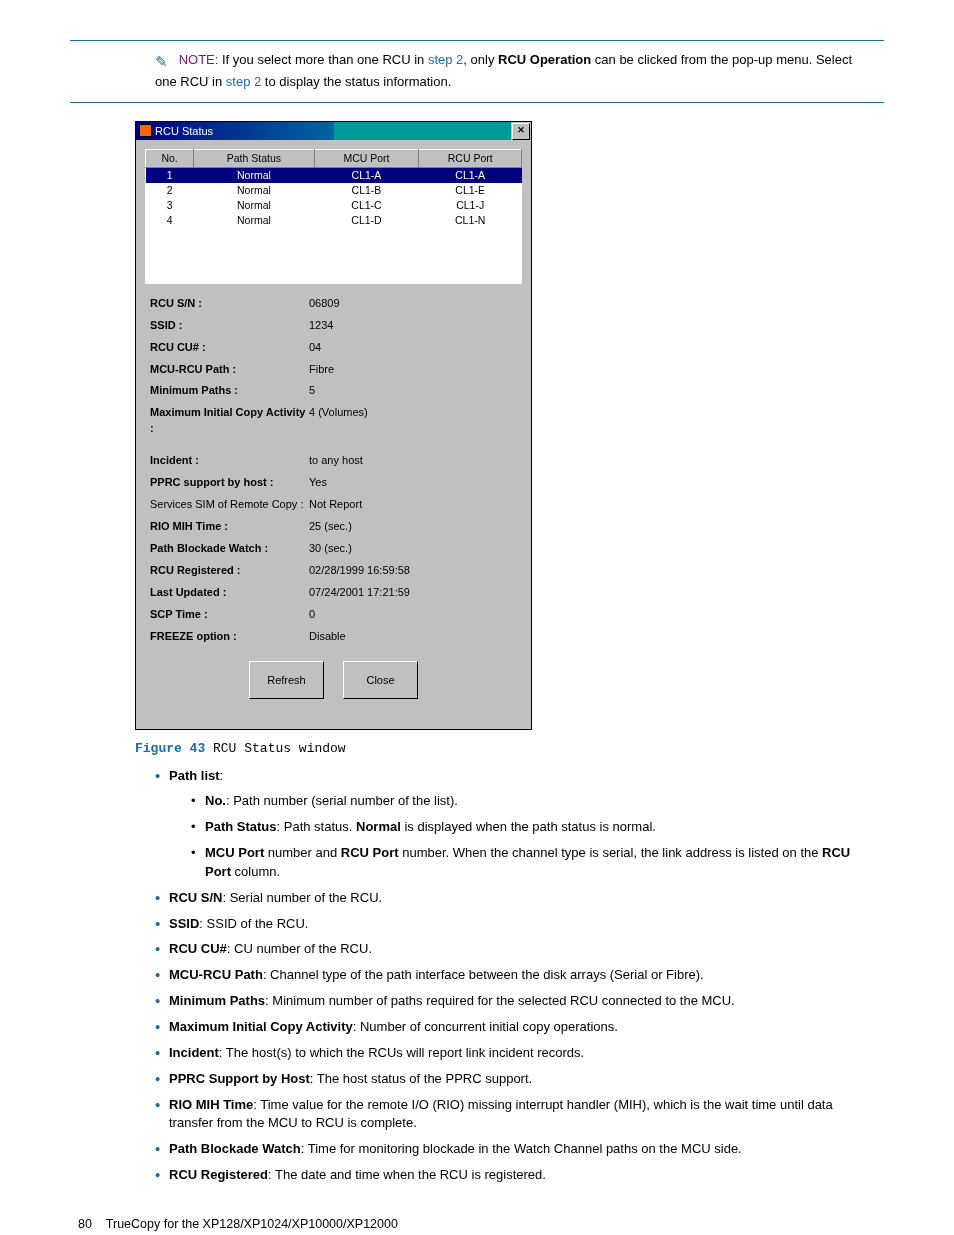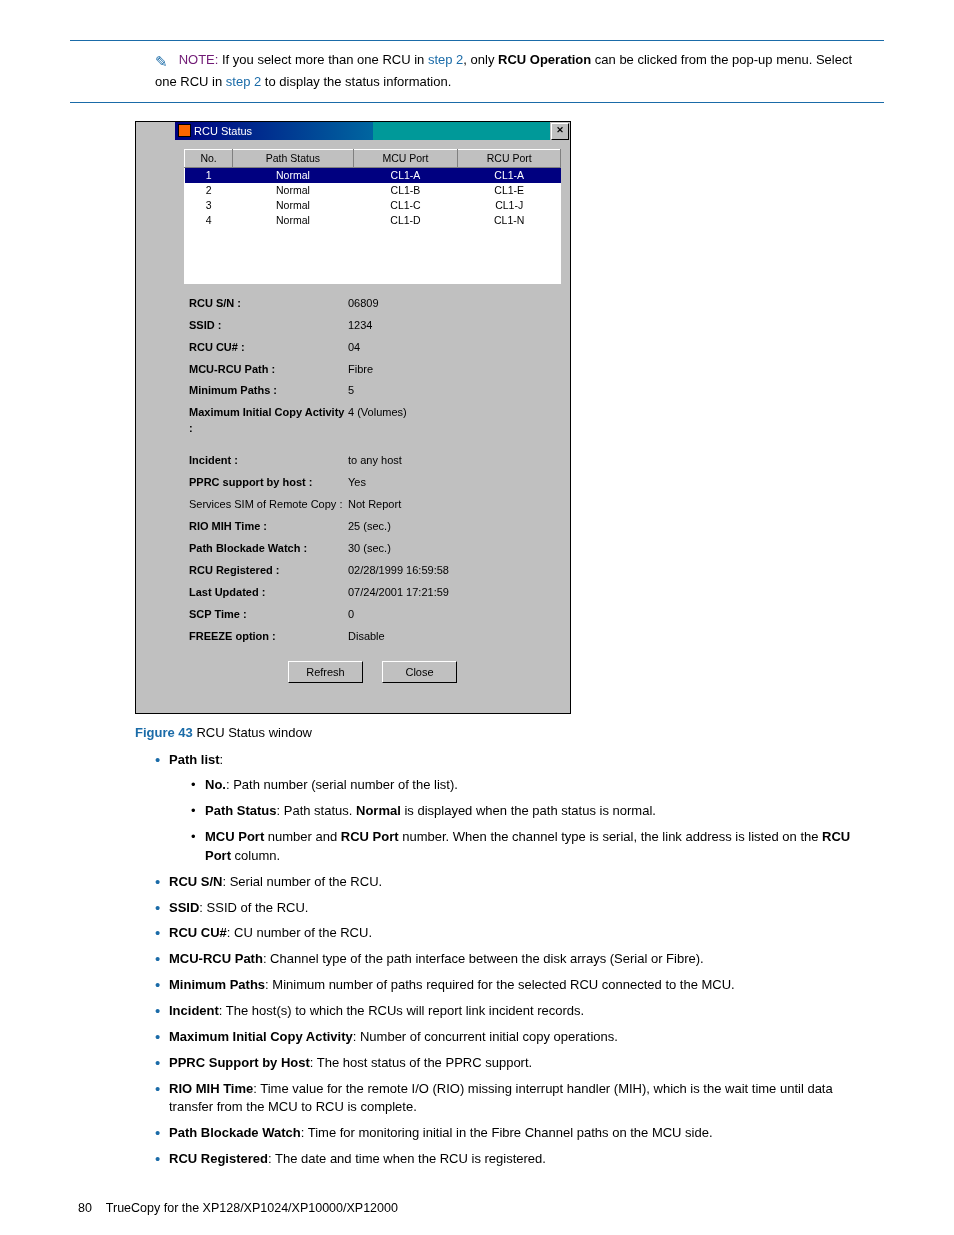--- a/index.html
+++ b/index.html
@@ -44,21 +44,20 @@
   .screenshot-container {
     margin-left: 65px;
     margin-top: 0;
   }
   .dialog {
     width: 395px;
     border: 1px solid #000;
     background: #c0c0c0;
     font-family: "MS Sans Serif", Tahoma, Arial, sans-serif;
     font-size: 11px;
-    padding-left: 39px;
   }
   .titlebar {
     display: flex;
     height: 18px;
     line-height: 18px;
   }
   .titlebar-left {
     background: linear-gradient(to right, #000080, #0066a0);
     color: #fff;
     padding-left: 3px;
@@ -142,32 +141,33 @@
   }
   .details-gap {
     height: 10px;
   }
   .btn-row {
     text-align: center;
     padding: 10px 0 30px 0;
   }
   .winbtn {
     width: 75px;
-    height: 22px;
+    height: 38px;
     background: #c0c0c0;
     border: 1px solid;
     border-color: #fff #000 #000 #fff;
     font-size: 11px;
     font-family: inherit;
     margin: 0 8px;
   }
   .figure-caption {
     margin-left: 65px;
     margin-top: 10px;
     font-size: 13px;
+    font-family: Liberation Mono, monospace;
   }
   .figure-caption .fignum {
     color: #1a6ba8;
     font-weight: bold;
   }
   ul.outer {
     list-style: none;
     padding-left: 85px;
     margin: 8px 25px 0 0;
   }
@@ -353,23 +353,23 @@
       <li><span class="b">No.</span><span>: Path number (serial number of the list).</span></li>
       <li><span class="b">Path Status</span><span>: Path status. </span><span class="b">Normal</span><span> is displayed when the path status is normal.</span></li>
       <li><span class="b">MCU Port</span><span> number and </span><span class="b">RCU Port</span><span> number. When the channel type is serial, the link address is listed on the </span><span class="b">RCU Port</span><span> column.</span></li>
     </ul>
   </li>
   <li><span class="b">RCU S/N</span><span>: Serial number of the RCU.</span></li>
   <li><span class="b">SSID</span><span>: SSID of the RCU.</span></li>
   <li><span class="b">RCU CU#</span><span>: CU number of the RCU.</span></li>
   <li><span class="b">MCU-RCU Path</span><span>: Channel type of the path interface between the disk arrays (Serial or Fibre).</span></li>
   <li><span class="b">Minimum Paths</span><span>: Minimum number of paths required for the selected RCU connected to the MCU.</span></li>
+  <li><span class="b">Maximum Initial Copy Activity</span><span>: Number of concurrent initial copy operations.</span></li>
   <li><span class="b">Incident</span><span>: The host(s) to which the RCUs will report link incident records.</span></li>
-  <li><span class="b">Maximum Initial Copy Activity</span><span>: Number of concurrent initial copy operations.</span></li>
   <li><span class="b">PPRC Support by Host</span><span>: The host status of the PPRC support.</span></li>
   <li><span class="b">RIO MIH Time</span><span>: Time value for the remote I/O (RIO) missing interrupt handler (MIH), which is the wait time until data transfer from the MCU to RCU is complete.</span></li>
-  <li><span class="b">Path Blockade Watch</span><span>: Time for monitoring initial in the Fibre Channel paths on the MCU side.</span></li>
+  <li><span class="b">Path Blockade Watch</span><span>: Time for monitoring blockade in the Watch Channel paths on the MCU side.</span></li>
   <li><span class="b">RCU Registered</span><span>: The date and time when the RCU is registered.</span></li>
 </ul>
 
 <div class="footer">
   <span>80</span>&nbsp;&nbsp;&nbsp;&nbsp;<span>TrueCopy for the XP128/XP1024/XP10000/XP12000</span>
 </div>
 
 </body></html>

